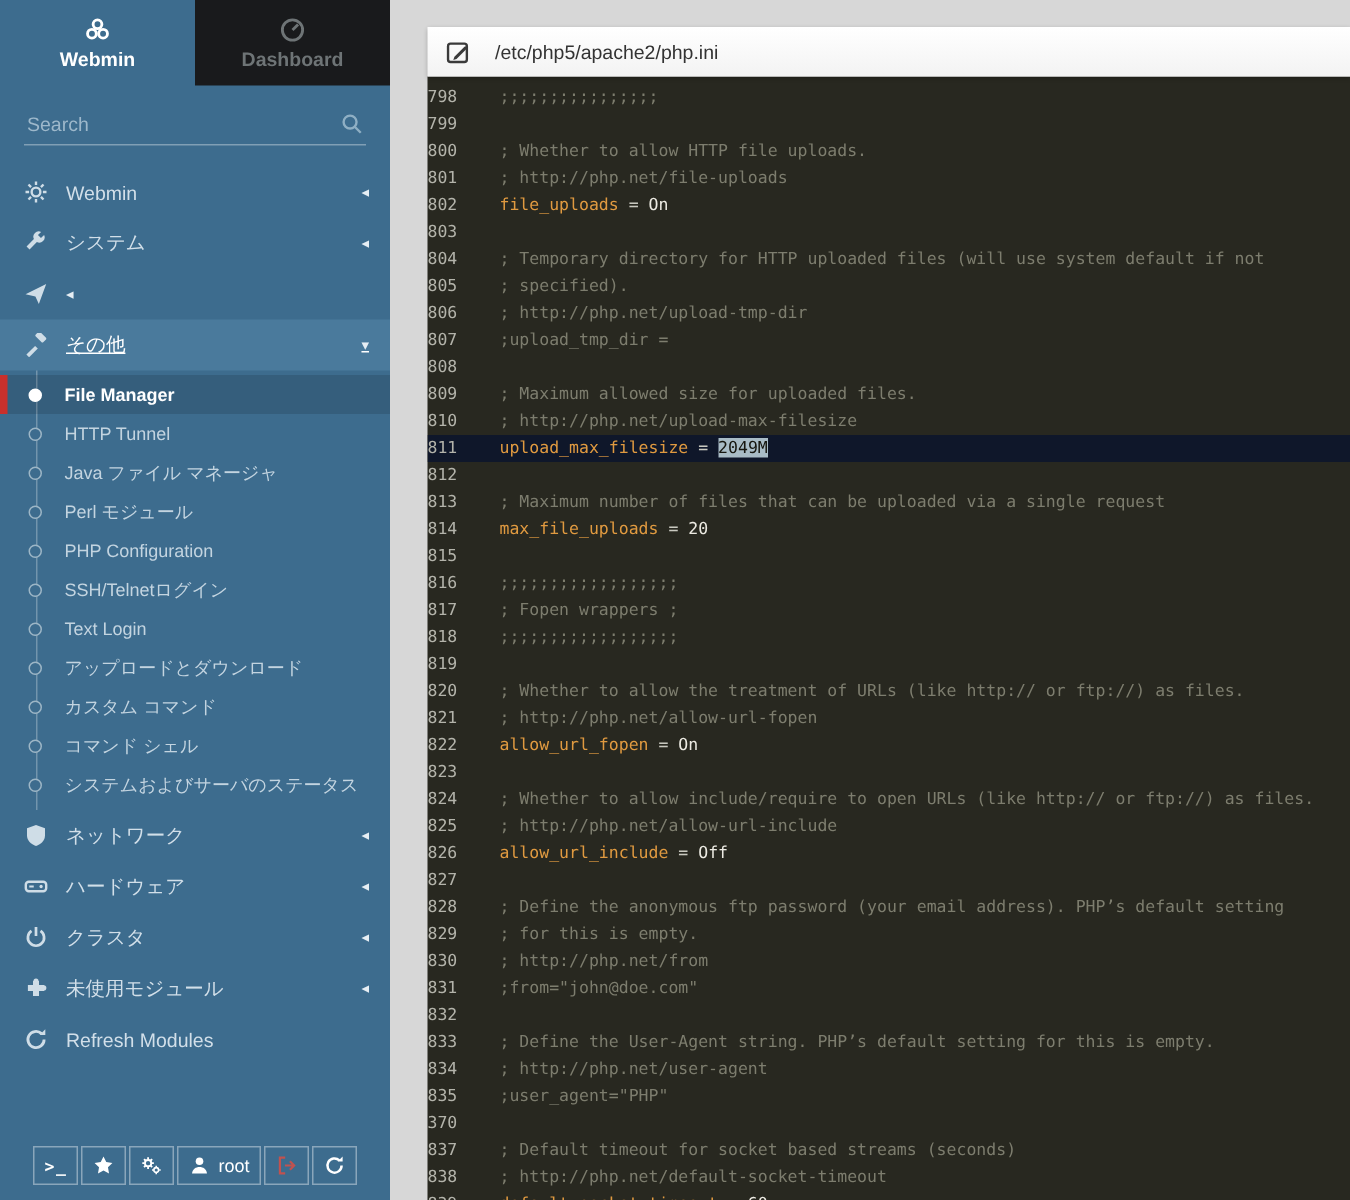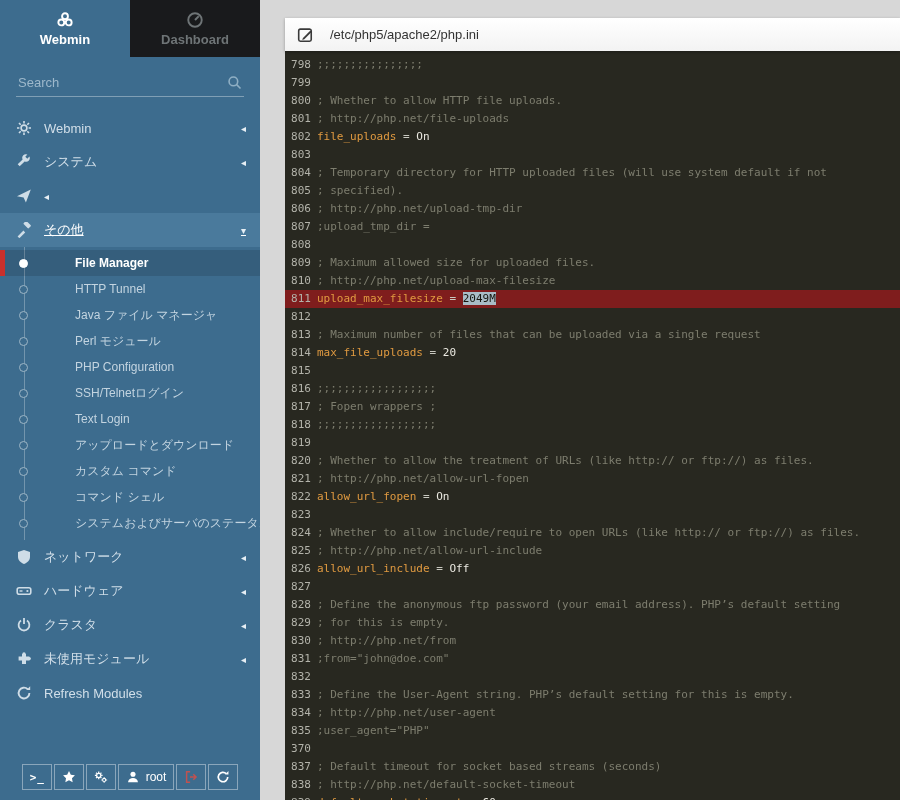--- a/index.html
+++ b/index.html
@@ -21,21 +21,21 @@
   .search input::placeholder{color:#9db8cb;}
   .search .sicon{position:absolute;right:2px;top:4px;width:15px;height:15px;color:#8fafc4;}
   .nav{flex:1 1 auto;overflow:hidden;margin-top:4px;}
   .nav-item{height:34px;display:flex;align-items:center;padding:0 14px 0 16px;color:#d2dfe9;font-size:13px;cursor:pointer;}
   .nav-item .nicon{width:16px;height:16px;margin-right:12px;color:#cfdde7;flex:0 0 16px;}
   .nav-item .nlabel{flex:1 1 auto;}
   .nav-item .chev{font-size:10px;color:#e6eef4;}
   .nav-item.active{background:#4a7a9c;color:#fff;text-decoration:underline;}
   .submenu{position:relative;padding:3px 0 4px 0;}
   .submenu:before{content:"";position:absolute;left:24px;top:0;bottom:0;border-left:1px solid rgba(255,255,255,.28);}
-  .sub-item{height:26px;display:flex;align-items:center;color:#c3d4e0;font-size:12px;cursor:pointer;position:relative;gap:32px;}
+  .sub-item{height:26px;display:flex;align-items:center;color:#c3d4e0;font-size:12px;cursor:pointer;position:relative;}
   .sub-item .bullet{width:9px;height:9px;border-radius:50%;border:1px solid #9db6c6;margin-left:19px;
     background:#3d6c8e;box-sizing:border-box;z-index:1;flex:0 0 9px;}
   .sub-item .slabel{margin-left:15px;white-space:nowrap;}
   .sub-item.active{background:rgba(0,0,0,.12);color:#fff;font-weight:bold;}
   .sub-item.active:before{content:"";position:absolute;left:0;top:0;bottom:0;width:5px;background:#c9302c;}
   .sub-item.active .bullet{background:#fff;border-color:#fff;}
   .side-footer{flex:0 0 auto;display:flex;justify-content:center;padding:6px 0 10px 0;}
   .fbtn{min-width:30px;height:26px;border:1px solid rgba(255,255,255,.4);display:flex;align-items:center;
     justify-content:center;margin:0 1px;color:#fff;font-size:12px;cursor:pointer;padding:0 7px;box-sizing:border-box;}
   .fbtn .ficon{width:14px;height:14px;}
@@ -45,23 +45,23 @@
 
   
   .main{flex:1 1 auto;display:flex;flex-direction:column;background:#d7d7d7;padding:18px 0 0 25px;box-sizing:border-box;}
   .ed-header{height:33px;flex:0 0 33px;background:linear-gradient(#ffffff,#f3f3f3);
     box-shadow:0 1px 3px rgba(0,0,0,.3);display:flex;align-items:center;padding:0 12px;z-index:2;}
   .ed-header .picon{width:17px;height:17px;color:#3a3a3a;margin-right:16px;cursor:pointer;}
   .ed-path{font-size:13px;color:#333;font-weight:normal;}
   .code{flex:1 1 auto;background:#282820;overflow:hidden;padding-top:5px;
     font-family:"DejaVu Sans Mono",monospace;font-size:11px;line-height:18px;}
   .row{display:flex;height:18px;white-space:pre;}
-  .row .ln{flex:0 0 32px;text-align:center;color:#b3b3aa;user-select:none;}
+  .row .ln{flex:0 0 32px;text-align:left;color:#b3b3aa;margin-right:16px;user-select:none;}
   .row .src{white-space:pre;}
-  .row.hl{background:#7f1d1d;}
+  .row.hl{background:#0f172a;}
   .c{color:#7d7d6e;}
   .k{color:#e09a40;}
   .p{color:#c9c9c0;}
   .v{color:#eceae2;}
   .s{background:#a9bcc6;color:#16160f;}
 </style>
 </head>
 <body>
 
 <div class="app">

